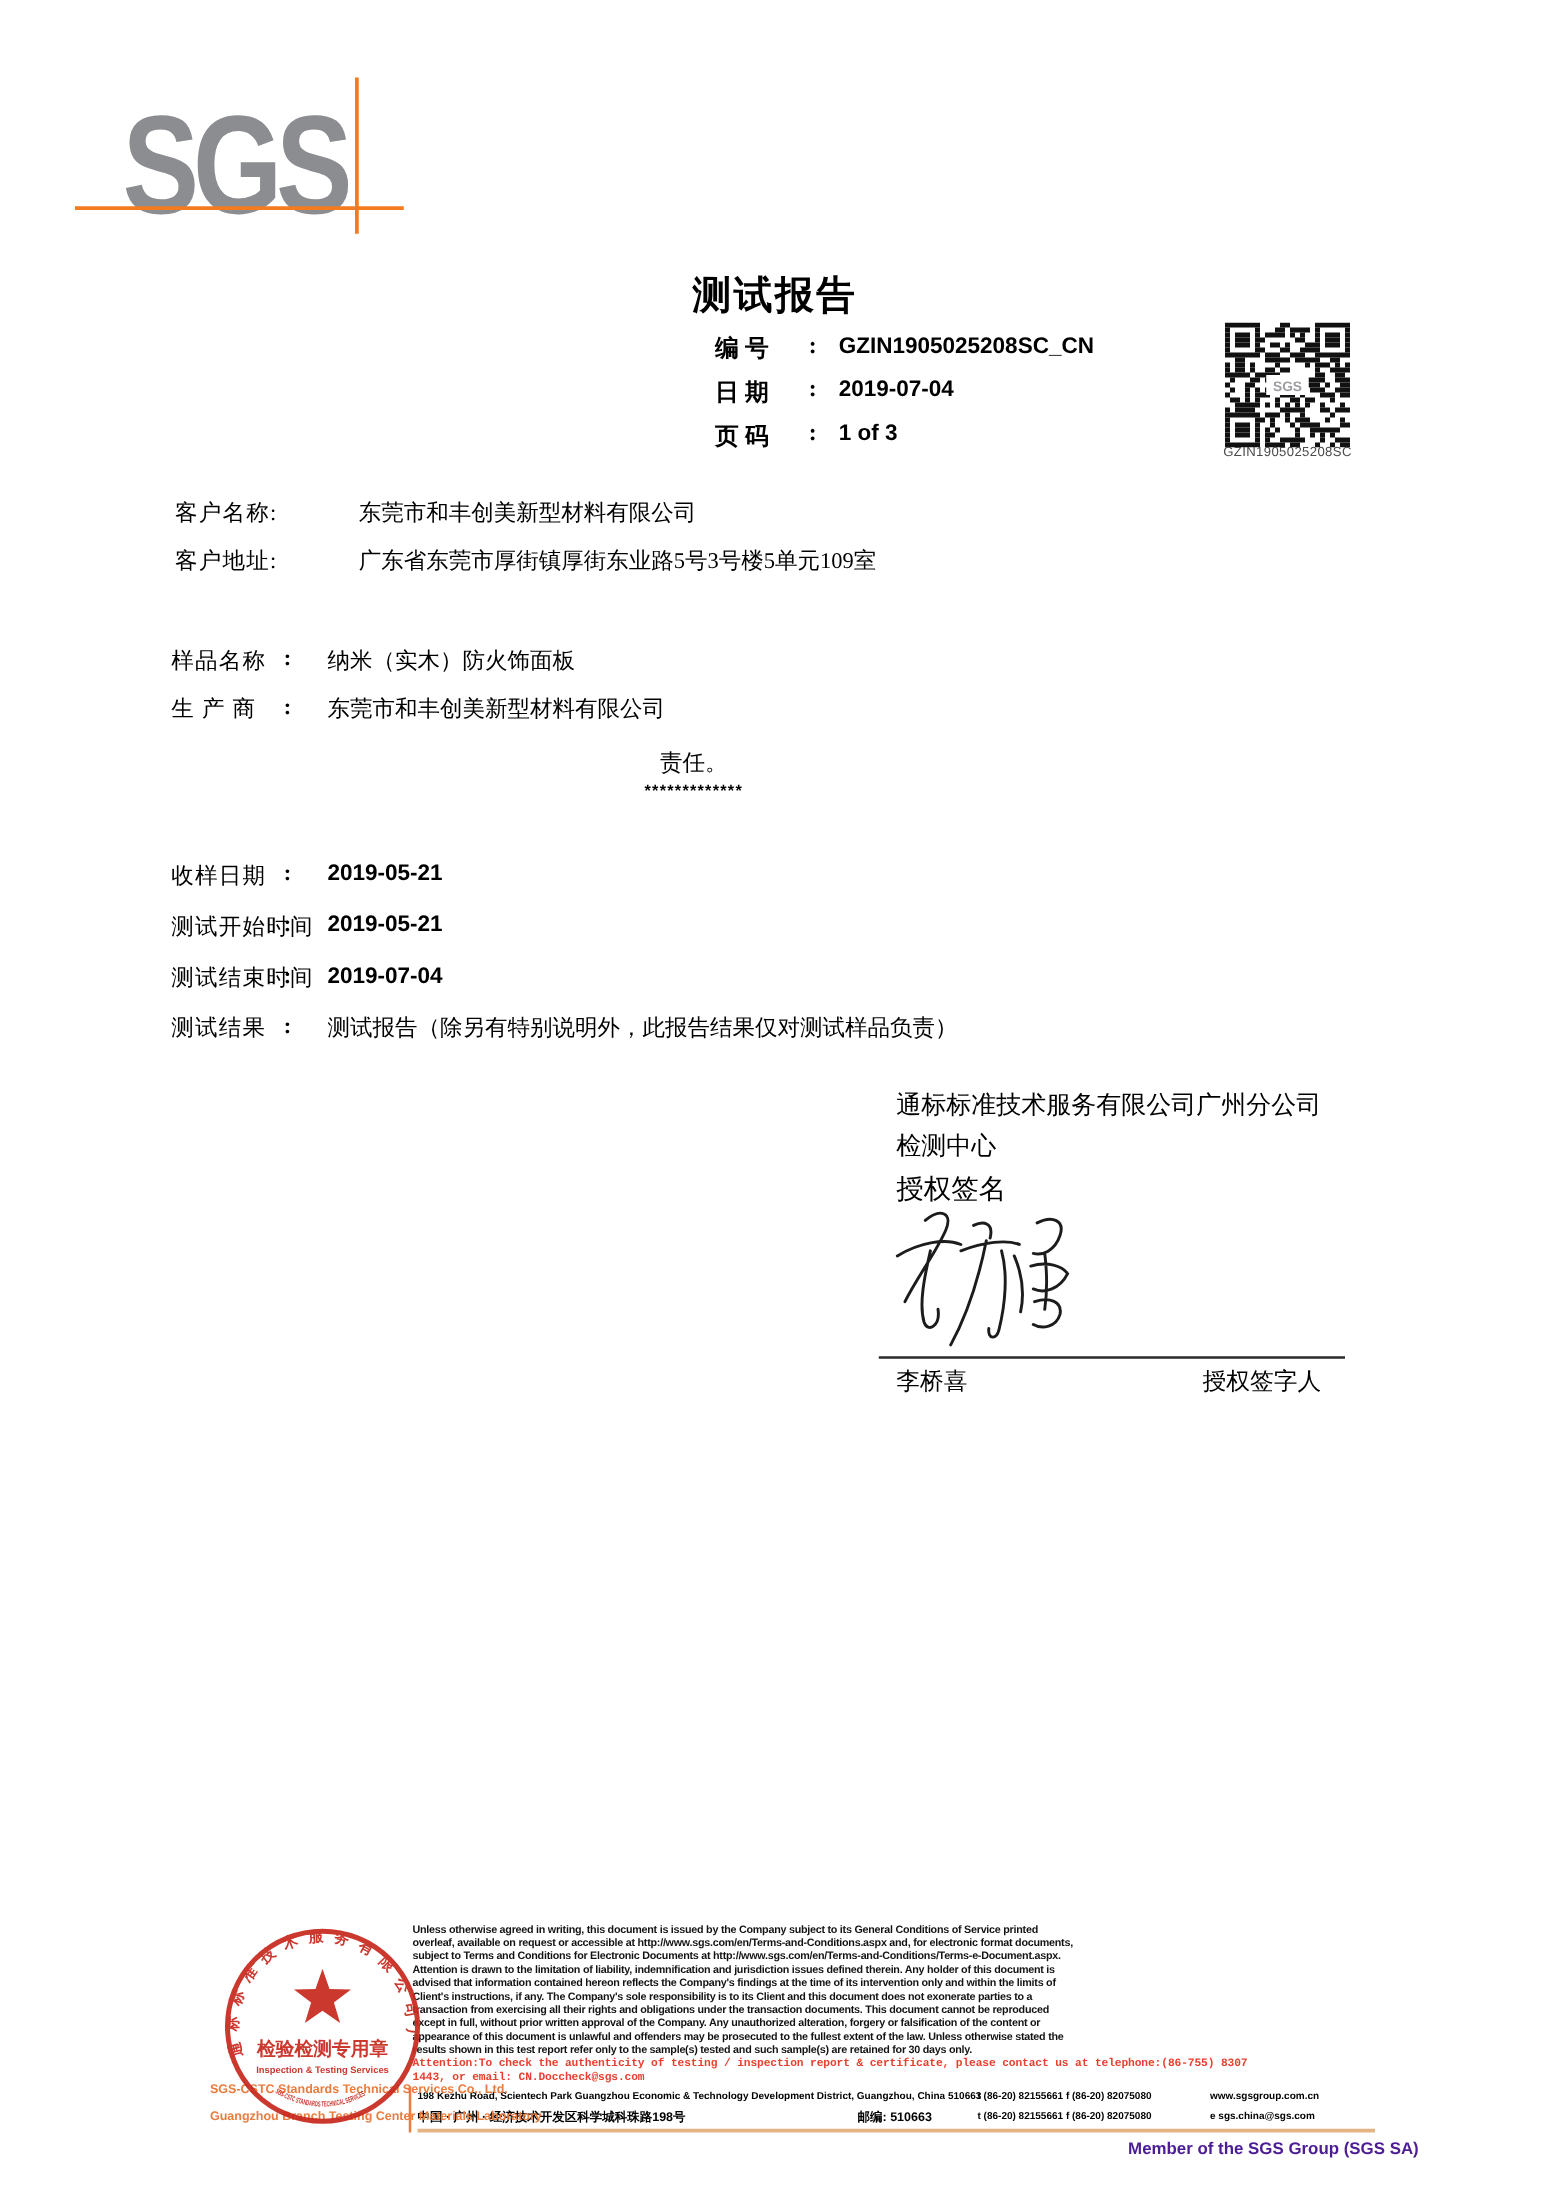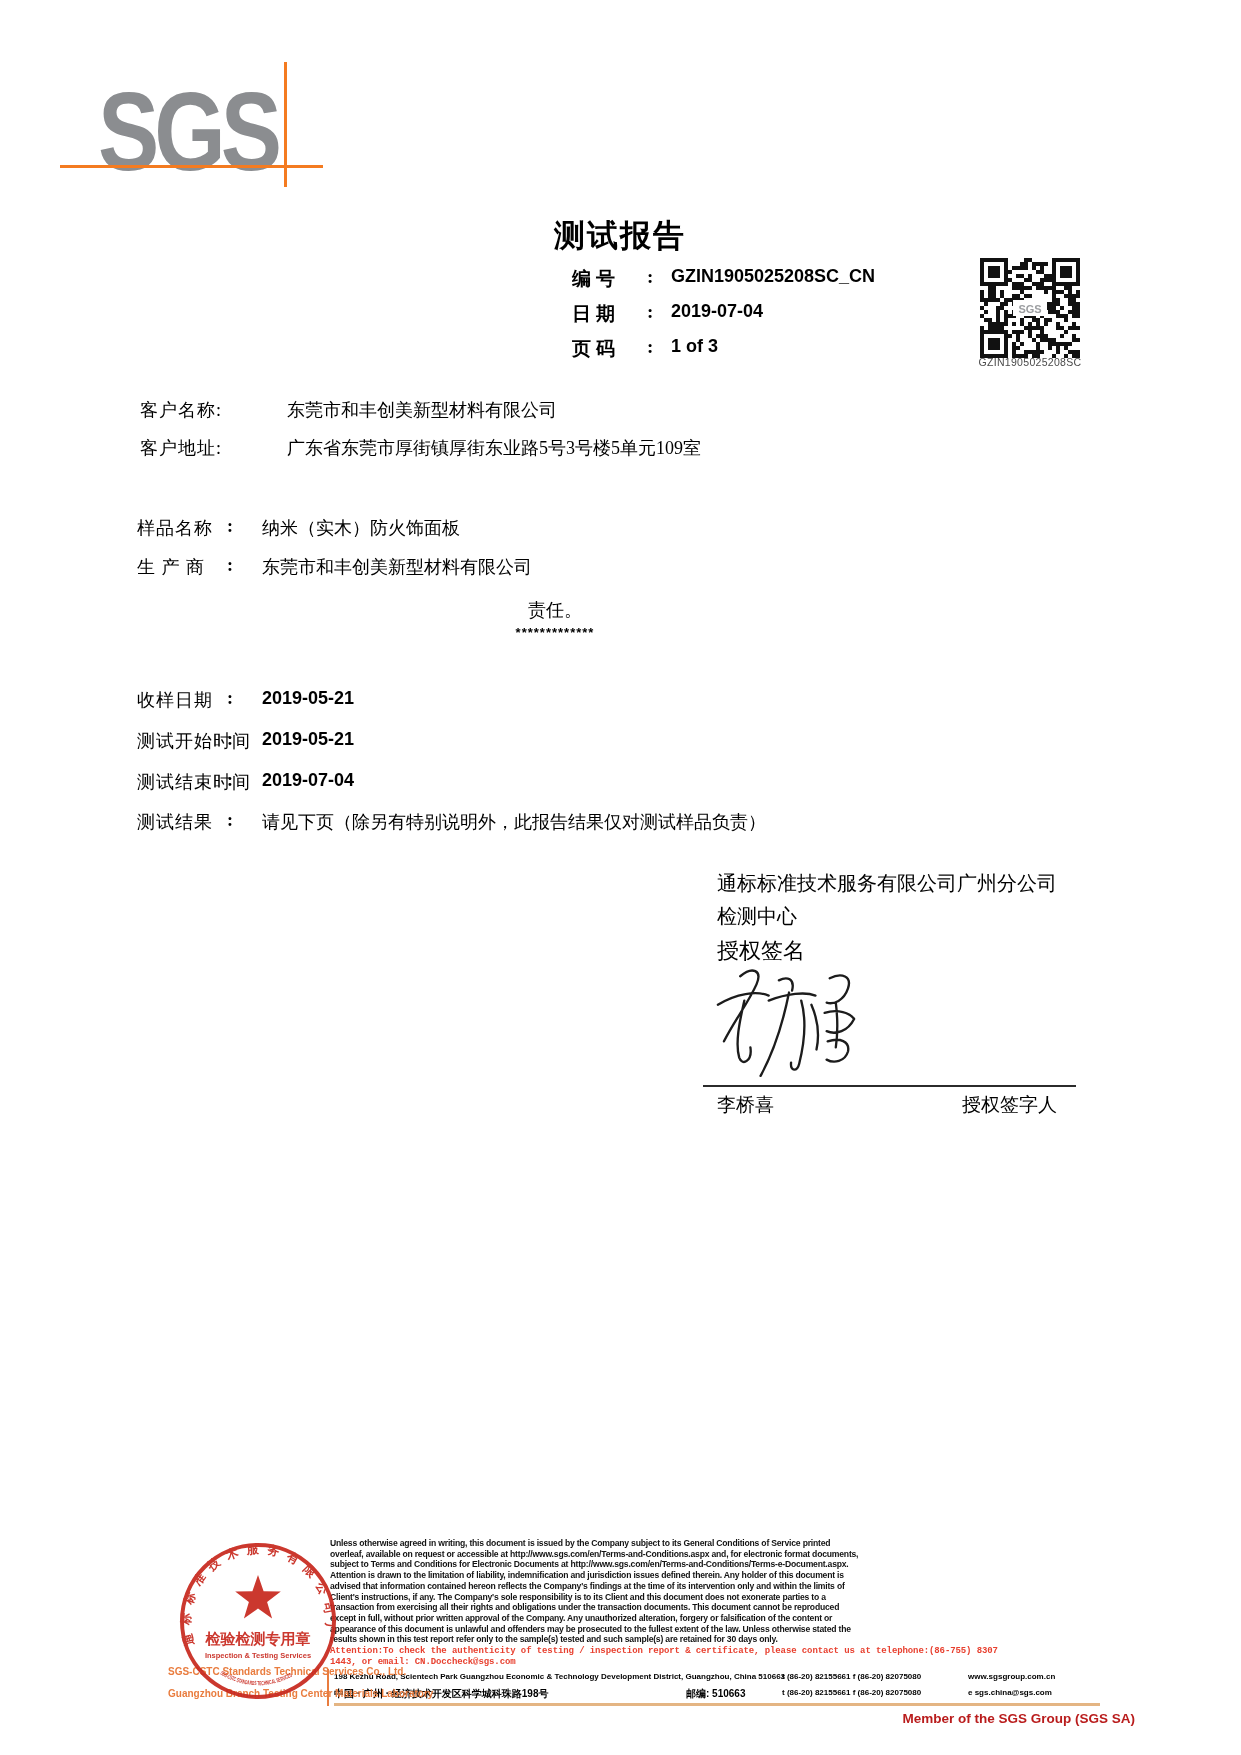--- a/index.html
+++ b/index.html
@@ -78,21 +78,21 @@
   .addr-cn { top:1687px; font-size:10px; }
   .addr-line span { position:absolute; top:0; }
   .seg-main{left:0}
   .seg-zip{left:352px}
   .seg-tel{left:448px}
   .seg-web{left:634px}
   .seg-email{left:634px}
   .addr-cn .seg-tel, .addr-cn .seg-web, .addr-cn .seg-email { font-size:8px; top:1px; }
   .addr-rule { position:absolute; left:334px; top:1703px; width:766px; height:2.5px; background:#e4b583; }
   .member { position:absolute; left:735px; top:1711px; width:400px; text-align:right;
-    font-family:"Liberation Sans",sans-serif; font-weight:700; font-size:13.5px; color:#b91c1c; }
+    font-family:"Liberation Sans",sans-serif; font-weight:700; font-size:13.5px; color:#4c1d95; }
 </style>
 </head>
 <body>
 
 <div class="page">
 
   <div class="logo-text">SGS</div>
   <div class="logo-hline"></div>
   <div class="logo-vline"></div>
 
@@ -489,21 +489,21 @@
     <span class="val num">2019-05-21</span>
   </div>
   <div class="srow tr2">
     <span class="lab">测试结束时间</span>
     <span class="col">:</span>
     <span class="val num">2019-07-04</span>
   </div>
   <div class="srow tr3">
     <span class="lab">测试结果</span>
     <span class="col">:</span>
-    <span class="val">请见下页（除另有特别说明外，此报告结果仅对测试样品负责）</span>
+    <span class="val">测试报告（除另有特别说明外，此报告结果仅对测试样品负责）</span>
   </div>
 
   <div class="sig-company">通标标准技术服务有限公司广州分公司</div>
   <div class="sig-center">检测中心</div>
   <div class="sig-label">授权签名</div>
 
   <svg class="sig-svg" width="170" height="122" viewBox="0 0 160 120">
     <g fill="none" stroke="#1c1c1c" stroke-width="2.3" stroke-linecap="round">
       <path d="M34,16 C46,6 56,10 50,24 C42,42 28,60 18,80 M12,44 C30,33 50,30 62,35 M38,40 C33,62 29,82 33,96 C36,105 46,99 44,86"></path>
       <path d="M72,20 C80,16 88,18 85,30 M62,40 C80,33 98,31 108,35 M82,32 C76,62 66,92 54,114 M94,40 C99,58 97,82 92,102 C90,110 83,110 84,101 M104,44 C110,58 112,74 109,88"></path>

